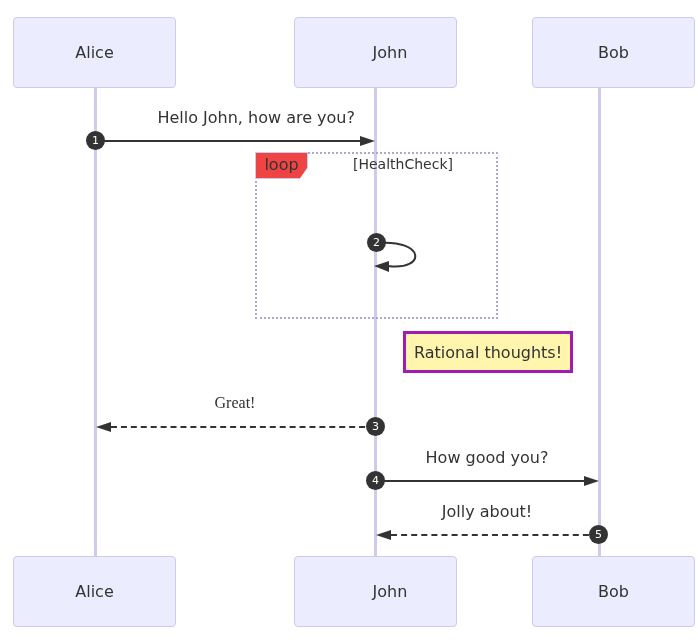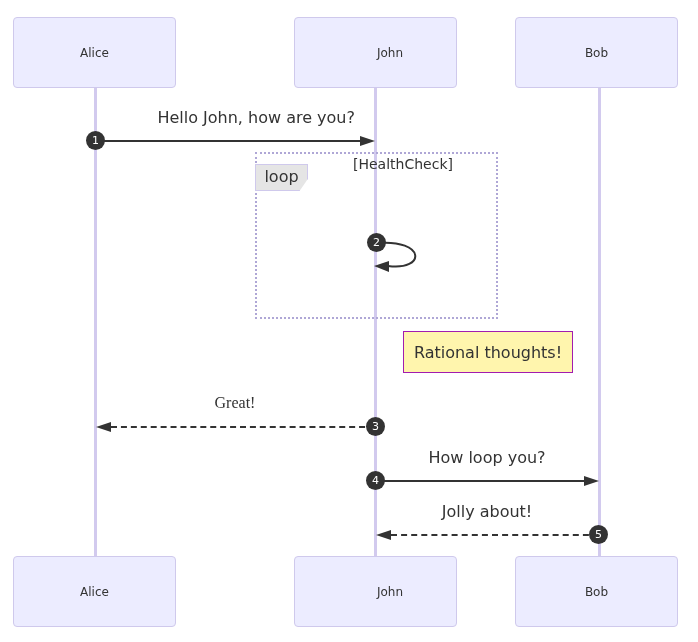--- a/index.html
+++ b/index.html
@@ -19,28 +19,28 @@
   .actor {
     position: absolute;
     width: 163px;
     height: 71px;
     background: #ECECFF;
     border: 1px solid #CFC9EC;
     border-radius: 4px;
     display: flex;
     align-items: center;
     justify-content: center;
-    font-size: 12px;
+    font-size: 16px;
     color: #333333;
   }
   .actor.a-top { top: 17px; }
   .actor.a-bot { top: 556px; }
   .actor.alice { left: 13px; }
   .actor.john  { left: 294px; padding-left: 29px; }
-  .actor.bob   { left: 515px; }
+  .actor.bob   { left: 532px; }
 
   
   .lifeline {
     position: absolute;
     top: 88px;
     height: 468px;
     width: 3px;
     background: #D2CAEE;
   }
   .lifeline.l-alice { left: 94px; }
@@ -90,49 +90,48 @@
   .loop-frame {
     position: absolute;
     left: 255px; top: 152px;
     width: 243px; height: 167px;
     border: 2px dotted #AFA7D6;
   }
   .loop-label {
     position: absolute;
     left: 255px; top: 152px;
     width: 53px; height: 27px;
-    background: #e5e5e5;
+    background: #ef4444;
     border: 1px solid #CFC9EC;
     clip-path: polygon(0 0, 100% 0, 100% 55%, 84% 100%, 0 100%);
     font-size: 16px;
     color: #333333;
     display: flex;
     align-items: center;
     justify-content: center;
     padding-bottom: 2px;
     z-index: 2;
-    margin-top: 12px;
   }
   .loop-condition {
     position: absolute;
     left: 318px; top: 156px;
     width: 170px;
     text-align: center;
     font-size: 14px;
     color: #333333;
     white-space: nowrap;
   }
 
   
   .note {
     position: absolute;
     left: 403px; top: 331px;
     width: 170px; height: 42px;
     background: #FFF5AD;
-    border: 1px solid #a21caf;
+    border: 3px solid #a21caf;
     display: flex;
     align-items: center;
     justify-content: center;
     font-size: 16px;
     color: #333333;
   }
 
   .selfloop-svg { position: absolute; left: 370px; top: 233px; z-index: 1; }
 </style>
 </head>
@@ -167,21 +166,21 @@
   </svg>
   <div class="seq-badge" style="left:367px; top:233px;">2</div>
 
   <div class="note">Rational thoughts!</div>
 
   <div class="msg-label" style="left:135px; top:394px; width:200px;font-family:Liberation Serif, serif;">Great!</div>
   <div class="msg-line dashed" style="left:111px; top:426px; width:264px;"></div>
   <div class="arrowhead left" style="left:96px; top:422px;"></div>
   <div class="seq-badge" style="left:366px; top:417px;">3</div>
 
-  <div class="msg-label" style="left:387px; top:448px; width:200px;">How loop you?</div>
+  <div class="msg-label" style="left:387px; top:448px; width:200px;">How good you?</div>
   <div class="msg-line solid" style="left:375px; top:480px; width:210px;"></div>
   <div class="arrowhead right" style="left:584px; top:476px;"></div>
   <div class="seq-badge" style="left:366px; top:471px;">4</div>
 
   <div class="msg-label" style="left:387px; top:502px; width:200px;">Jolly about!</div>
   <div class="msg-line dashed" style="left:391px; top:534px; width:208px;"></div>
   <div class="arrowhead left" style="left:376px; top:530px;"></div>
   <div class="seq-badge" style="left:589px; top:525px;">5</div>
 
 </div>

